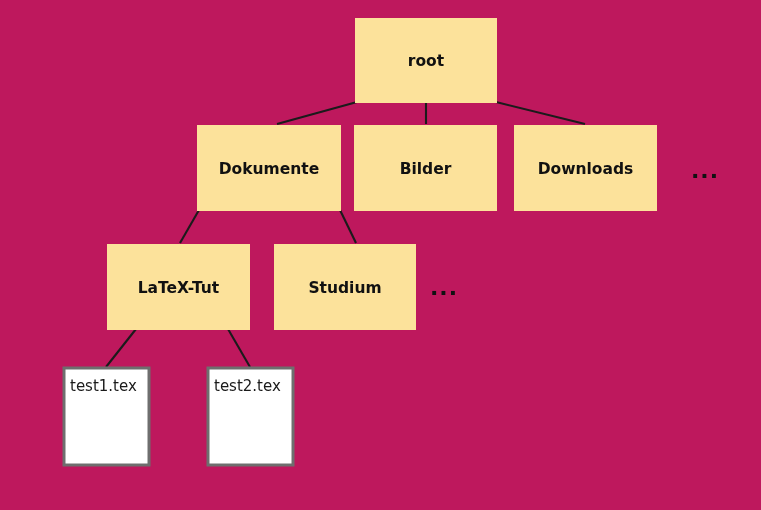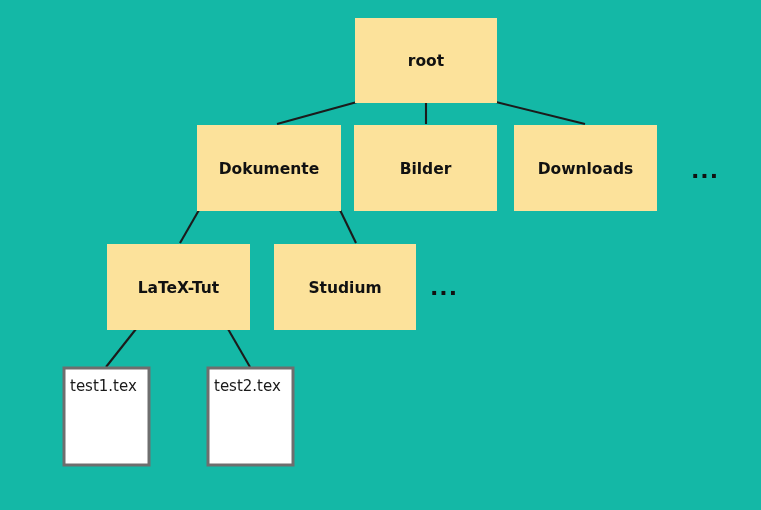--- a/index.html
+++ b/index.html
@@ -10,21 +10,21 @@
     width: 761px;
     height: 510px;
     background: #fdfdfd;
     font-family: "DejaVu Sans", sans-serif;
     overflow: hidden;
   }
   #diagram-root {
     position: relative;
     width: 761px;
     height: 510px;
-    background: #14b8a6;
+    background: #be185d;
   }
   svg.tree-canvas {
     position: absolute;
     left: 0;
     top: 0;
     width: 761px;
     height: 510px;
     display: block;
   }
   .edge-line {

